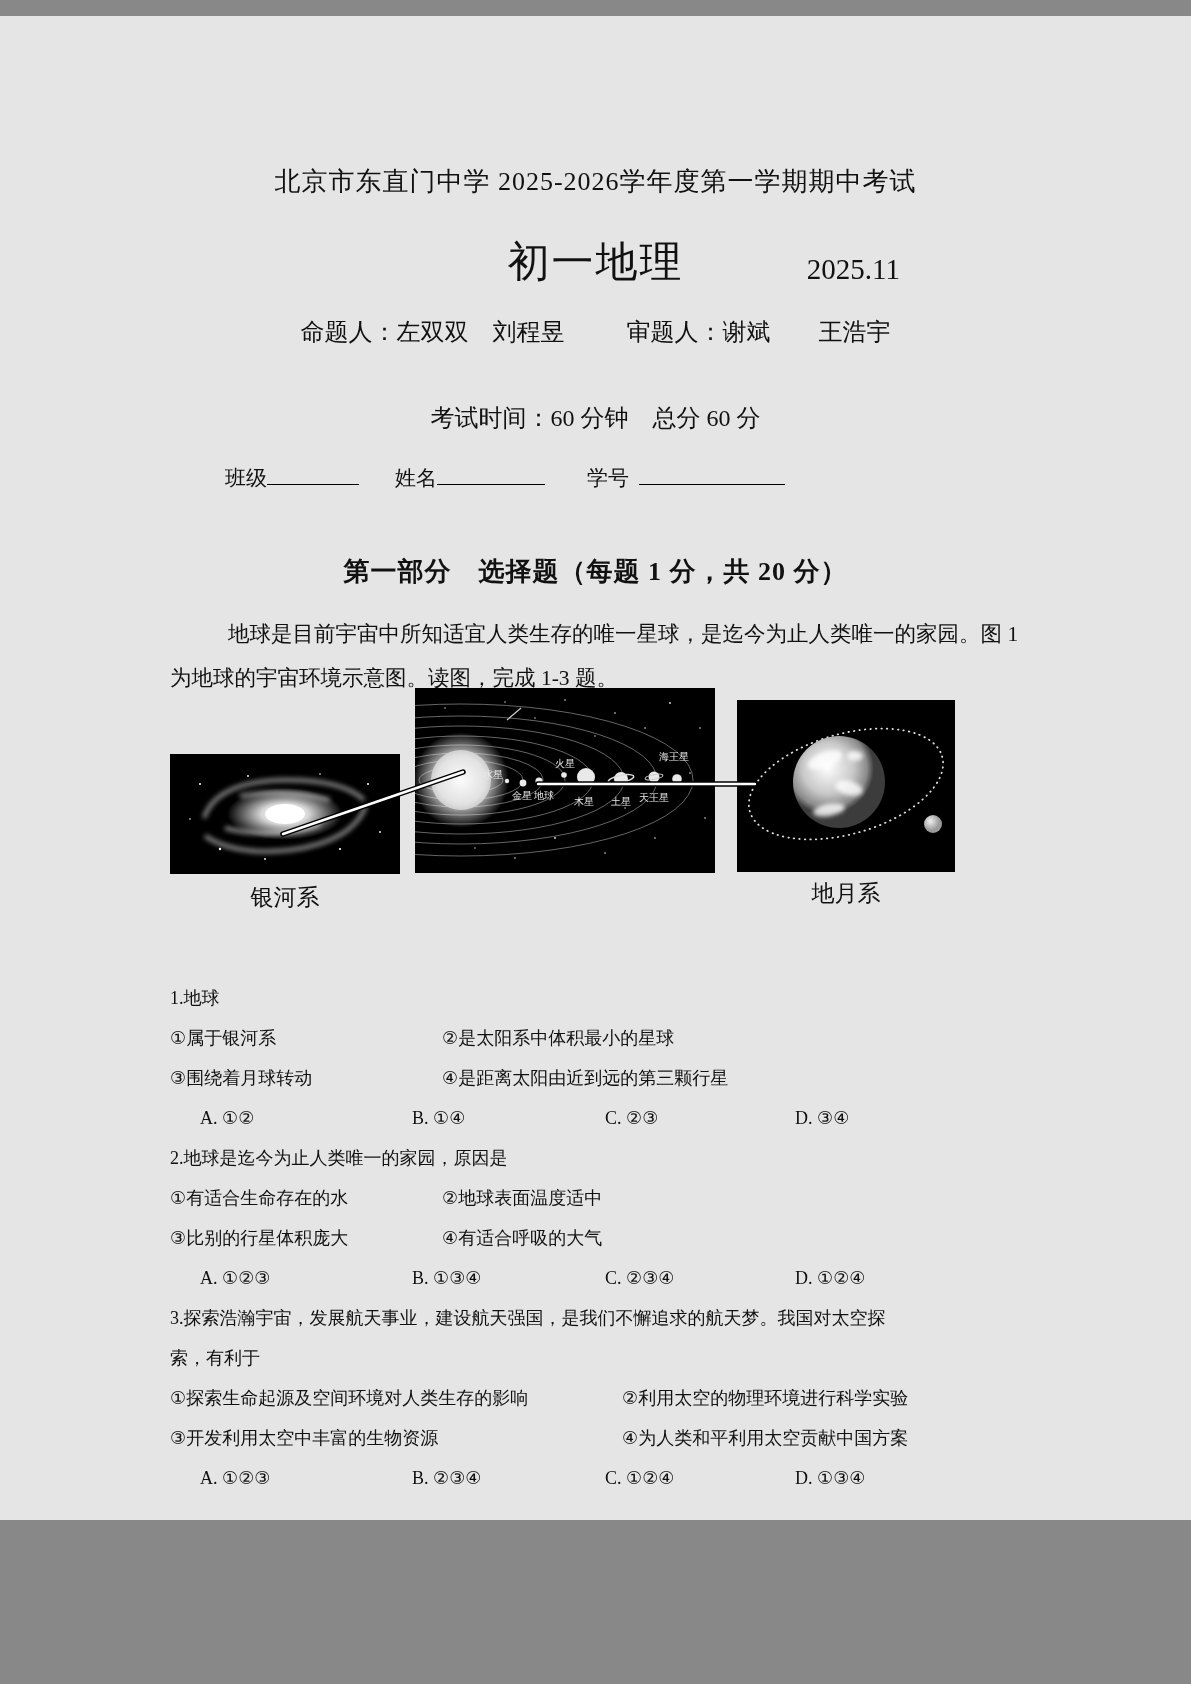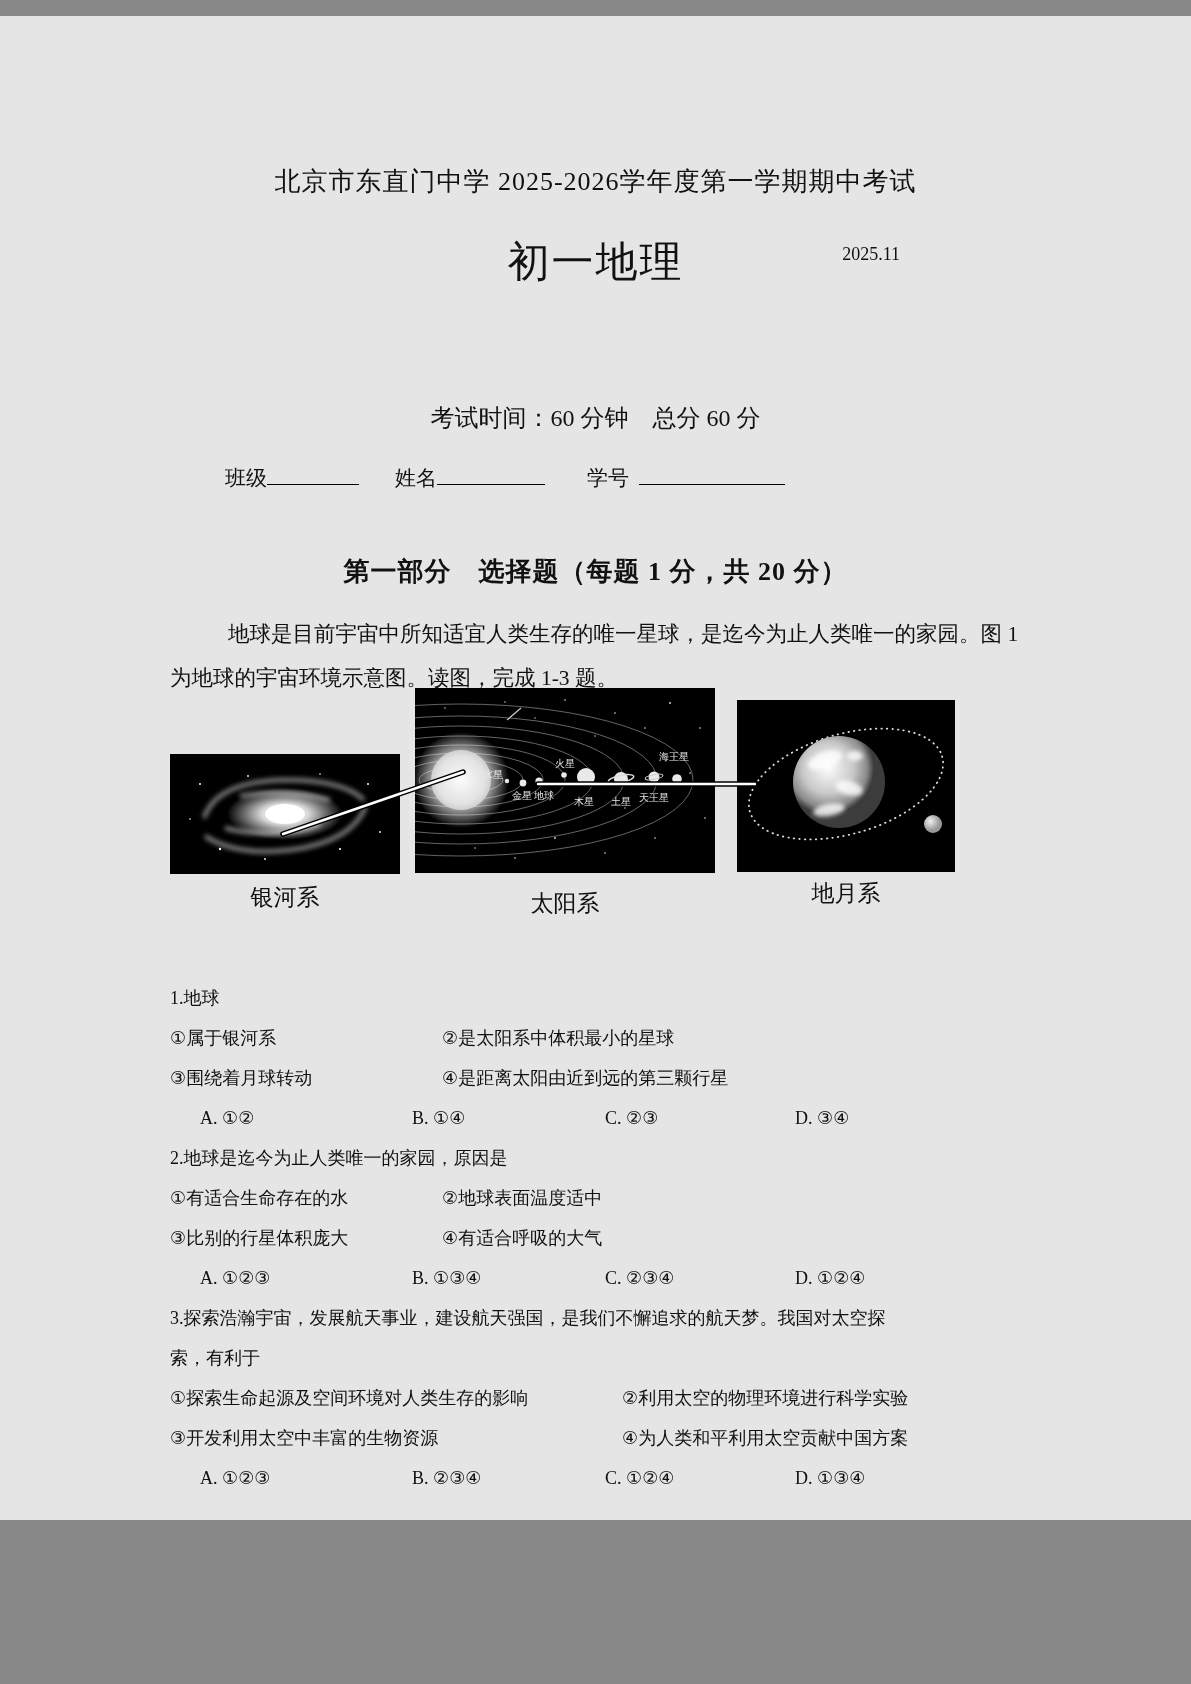--- a/index.html
+++ b/index.html
@@ -8,21 +8,21 @@
     background:#e5e5e5; overflow:hidden;
     font-family:"Liberation Serif","DejaVu Serif","DejaVu Sans",serif;
     color:#111;
   }
   .abs { position:absolute; }
   .center { text-align:center; width:100%; }
 
   .school-line { top:148px; font-size:26px; letter-spacing:1px; }
   .subject-row { top:214px; height:56px; width:100%; }
   .subject { font-size:42px; letter-spacing:2px; text-align:center; width:100%; position:absolute; top:4px; }
-  .date { position:absolute; right:291px; bottom:21px; font-size:18px; }
+  .date { position:absolute; right:291px; bottom:0; font-size:29px; }
   .people-row { top:300px; font-size:24px; }
   .people-row .gap { display:inline-block; width:62px; }
   .exam-info { top:386px; font-size:24px; }
 
   .fields-row { top:448px; left:225px; font-size:21px; white-space:nowrap; }
   .blank { display:inline-block; border-bottom:1.5px solid #000; height:16px; vertical-align:baseline; }
   .blank.b1 { width:92px; margin-right:36px; }
   .blank.b2 { width:108px; margin-right:42px; }
   .blank.b3 { width:146px; margin-left:10px; }
 
@@ -63,20 +63,23 @@
 
 <div class="page">
 
   <div class="abs center school-line">北京市东直门中学 2025-2026学年度第一学期期中考试</div>
 
   <div class="abs subject-row">
     <div class="subject">初一地理</div>
     <div class="date">2025.11</div>
   </div>
 
+  <div class="abs center people-row">
+    <span>命题人：左双双　刘程昱</span><span class="gap"></span><span>审题人：谢斌　　王浩宇</span>
+  </div>
 
   <div class="abs center exam-info">考试时间：60 分钟　总分 60 分</div>
 
   <div class="abs fields-row">
     <span>班级</span><span class="blank b1"></span><span>姓名</span><span class="blank b2"></span><span>学号</span><span class="blank b3"></span>
   </div>
 
   <div class="abs center section-heading">第一部分　选择题（每题 1 分，共 20 分）</div>
 
   <div class="abs intro">
@@ -227,21 +230,20 @@
     <svg class="connectors" width="790" height="282" viewBox="0 0 790 282">
       <g stroke-linecap="round">
         <line x1="113" y1="146" x2="293" y2="84" stroke="#000000" stroke-width="5.5"></line>
         <line x1="113" y1="146" x2="293" y2="84" stroke="#ffffff" stroke-width="2.4"></line>
         <line x1="368" y1="96" x2="585" y2="96" stroke="#000000" stroke-width="5.5"></line>
         <line x1="368" y1="96" x2="585" y2="96" stroke="#ffffff" stroke-width="2.4"></line>
       </g>
     </svg>
 
     <div class="img-caption cap-galaxy">银河系</div>
-    <div class="img-caption cap-solar">太阳系</div>
     <div class="img-caption cap-em">地月系</div>
   </div>
 
   <div class="abs questions">
 
     <div class="qline">1.地球</div>
     <div class="qline pair q12">
       <span class="left">①属于银河系</span><span>②是太阳系中体积最小的星球</span>
     </div>
     <div class="qline pair q12">

